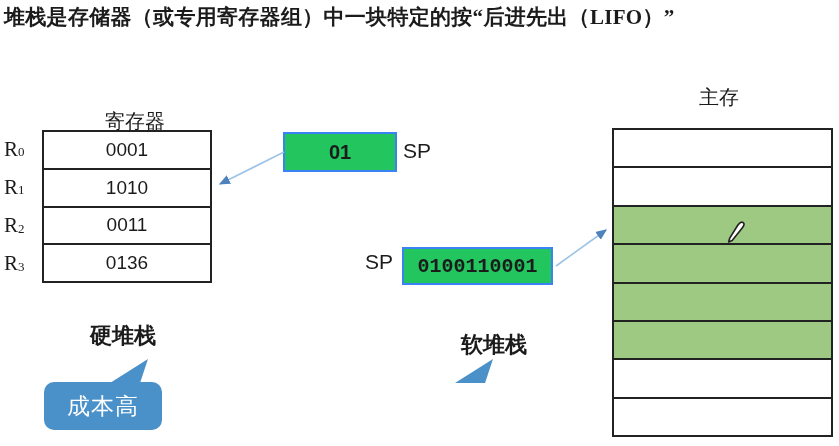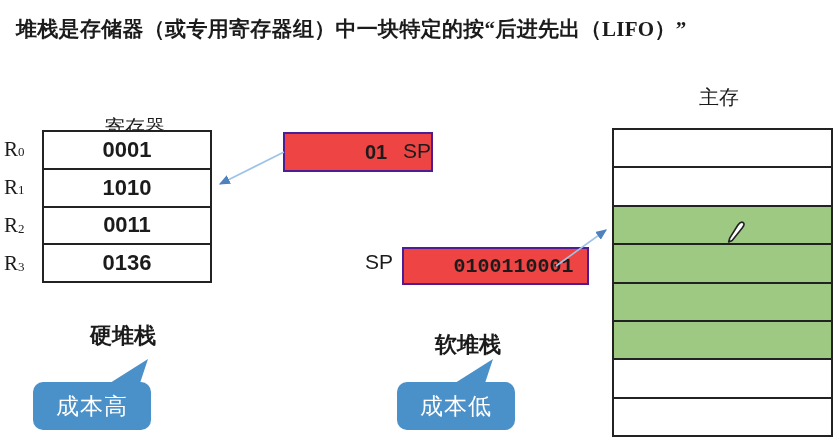--- a/index.html
+++ b/index.html
@@ -13,59 +13,59 @@
   .slide{
     position:relative;width:839px;height:446px;background:#fff;overflow:hidden;
     font-family:"Liberation Sans",sans-serif;color:var(--ink);
   }
   
   .intro{
     position:absolute;left:4px;top:3px;width:832px;
     font-family:"Liberation Serif",serif;
     font-size:21px;line-height:29px;font-weight:700;letter-spacing:.3px;
   }
-  .intro p{margin:12px;}
+  .intro p{margin:0;}
   
   .sec-title{
     position:absolute;text-align:center;
     font-family:"Liberation Serif",serif;font-size:20px;font-weight:400;
   }
-  .t-reg{left:55px;top:108px;width:160px;margin-top:6px;}
+  .t-reg{left:55px;top:108px;width:160px;}
   .t-mem{left:649px;top:84px;width:140px;}
   
   .rlabels{position:absolute;left:4px;top:130px;height:153px;width:34px;
     display:flex;flex-direction:column;}
   .rlabels .rl{flex:1;display:flex;align-items:center;
     font-family:"Liberation Serif",serif;font-size:21px;font-weight:400;}
   .rlabels sub{font-size:13px;line-height:0;position:relative;top:3px;}
   
   .tbl{position:absolute;border:2px solid #222;display:flex;flex-direction:column;background:#fff;}
   .tbl .cell{flex:1;display:flex;align-items:center;justify-content:center;
-    border-bottom:2px solid #222;font-weight:700;font-size:22px;}
+    border-bottom:2px solid #222;font-weight:400;font-size:19px;}
   .tbl .cell:last-child{border-bottom:none;}
   .reg-tbl{left:42px;top:130px;width:166px;height:149px;}
   .mem-tbl{left:612px;top:128px;width:217px;height:305px;}
   .mem-tbl .cell.filled{background:var(--green);}
-  .spbox{position:absolute;border:2px solid #4c1d95;display:flex;align-items:center;justify-content:center;
-    font-weight:700;font-size:20px;background:#ef4444;padding-left:36px;}
+  .spbox{position:absolute;border:2px solid #3b82f6;display:flex;align-items:center;justify-content:center;
+    font-weight:700;font-size:20px;background:#22c55e;}
   .sp1{left:283px;top:132px;width:110px;height:36px;}
   .sp2{left:402px;top:247px;width:147px;height:34px;font-family:Liberation Mono, monospace;}
   .splabel{position:absolute;font-weight:400;font-size:21px;}
   .spl1{left:403px;top:139px;}
   .spl2{left:365px;top:250px;}
   
   .stack-title{position:absolute;width:140px;text-align:center;
     font-family:"Liberation Serif",serif;font-size:22px;font-weight:700;}
   .st-hard{left:53px;top:321px;}
-  .st-soft{left:398px;top:330px;}
+  .st-soft{left:424px;top:330px;}
   
   .bubble{position:absolute;width:118px;height:48px;border-radius:10px;
     background:var(--blue);color:#fff;display:flex;align-items:center;justify-content:center;
     font-family:"Liberation Serif",serif;font-size:23px;font-weight:400;letter-spacing:1px;}
-  .b1{left:33px;top:382px;}
+  .b1{left:44px;top:382px;}
   .b2{left:397px;top:382px;}
   .tail{position:absolute;width:38px;height:24px;background:var(--blue);
     clip-path:polygon(100% 0,79% 100%,0 100%);}
   .tail1{left:110px;top:359px;}
   .tail2{left:455px;top:359px;}
   
   .overlay{position:absolute;left:0;top:0;pointer-events:none;}
   .pen{position:absolute;left:724px;top:218px;}
 </style>
 </head>
@@ -127,21 +127,20 @@
     <path d="M4,20.5 L7,19.2 L15.6,8.6 C17.4,6.3 17.7,4.6 16.3,3.8 C14.9,3 13.2,4 11.8,6.2 L4.9,17.3 Z" fill="#ffffff" stroke="#222" stroke-width="1.4" stroke-linejoin="round"></path>
   </svg>
 
   <div class="stack-title st-hard">硬堆栈</div>
   <div class="stack-title st-soft">软堆栈</div>
 
   <div class="tail tail1"></div>
   <div class="bubble b1">成本高</div>
 
   <div class="tail tail2"></div>
-  <div class="bubble b2">成本低</div>
 
   <svg class="overlay" width="839" height="446" viewBox="0 0 839 446">
     <defs>
       <marker id="ah" markerWidth="9" markerHeight="7" refX="6.2" refY="3" orient="auto">
         <path d="M0,0 L7,3 L0,6 Z" class="ahead" fill="#4F81BD"></path>
       </marker>
     </defs>
     <line x1="284" y1="152" x2="220" y2="184" stroke="#9DC3E6" stroke-width="1.6" marker-end="url(#ah)"></line>
     <line x1="556" y1="266" x2="606" y2="230" stroke="#9DC3E6" stroke-width="1.6" marker-end="url(#ah)"></line>
   </svg>

